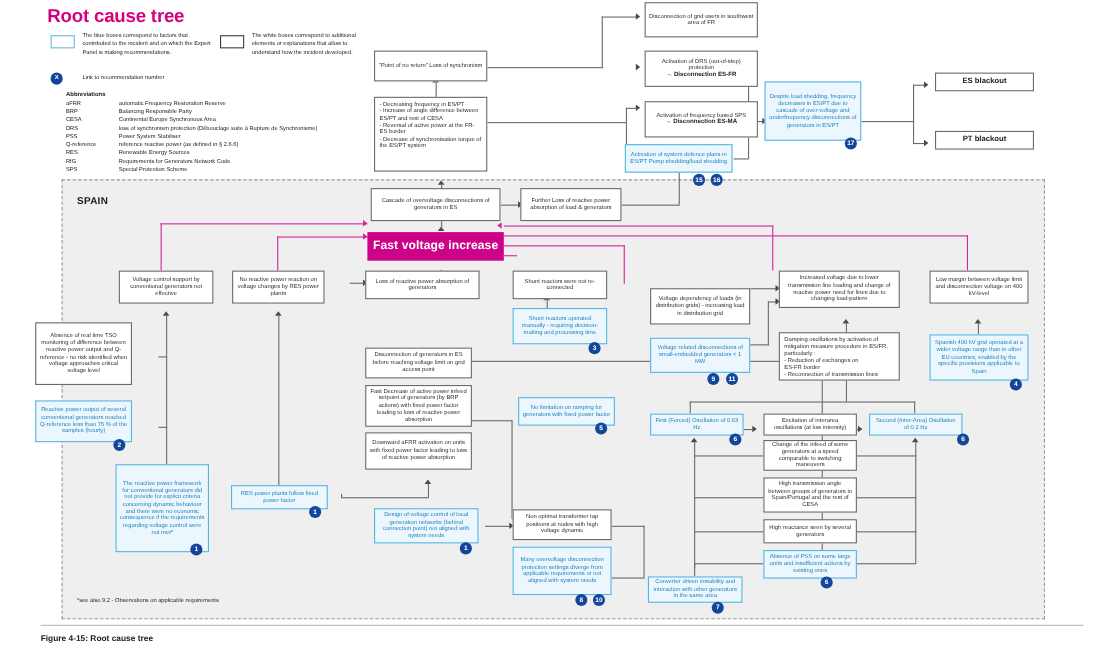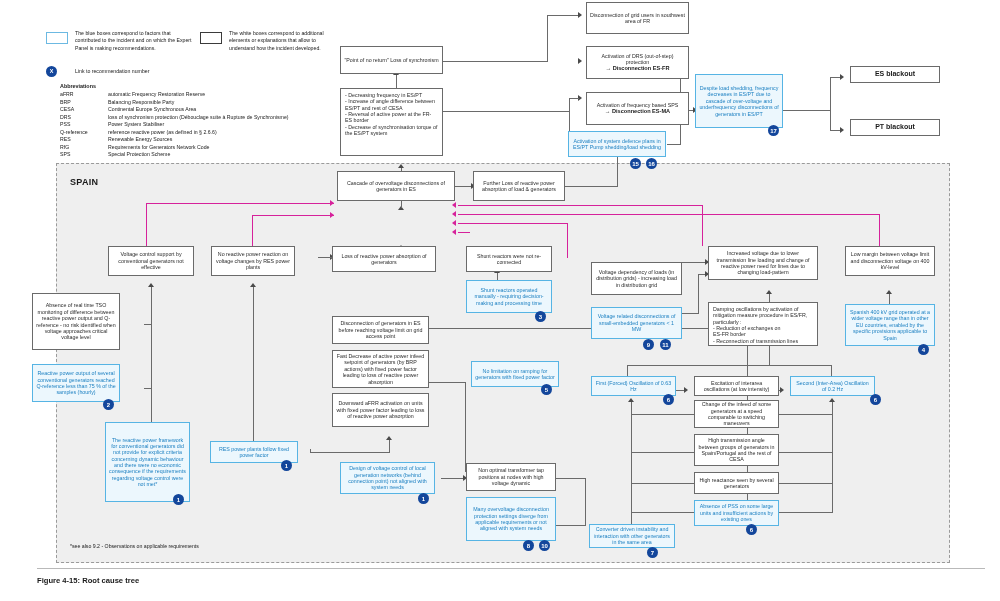--- a/index.html
+++ b/index.html
@@ -63,20 +63,21 @@
   
   .footnote{font-size:5.2px;color:#1a1a1a;}
   .hrule{border-top:1px solid #b9b9b9;}
   .caption{font-size:7.6px;font-weight:bold;color:#1a1a1a;}
 </style>
 </head>
 <body>
 
 <div id="root">
 
+  <div class="abs title" style="left:43px;top:5px;">Root cause tree</div>
 
   <div class="abs legend-swatch-blue" style="left:46px;top:32px;width:22px;height:12px;"></div>
   <div class="abs legend-txt" style="left:75px;top:30px;width:118px;">The blue boxes correspond to factors that contributed to the incident and on which the Expert Panel is making recommendations.</div>
 
   <div class="abs legend-swatch-white" style="left:200px;top:32px;width:22px;height:12px;"></div>
   <div class="abs legend-txt" style="left:229px;top:30px;width:110px;">The white boxes correspond to additional elements or explanations that allow to understand how the incident developed.</div>
 
   <div class="abs rec-badge" style="left:46px;top:66px;width:11px;height:11px;">X</div>
   <div class="abs legend-link" style="left:75px;top:68px;width:160px;">Link to recommendation number</div>
 
@@ -294,20 +295,21 @@
 
   <div class="node blue abs" style="left:695px;top:74px;width:88px;height:54px;">Despite load shedding, frequency decreases in ES/PT due to cascade of over-voltage and underfrequency disconnections of generators in ES/PT</div>
   <div class="nbadge abs" style="left:768px;top:125px;">17</div>
 
   <div class="node blackout abs" style="left:850px;top:66px;width:90px;height:17px;">ES blackout</div>
   <div class="node blackout abs" style="left:850px;top:119px;width:90px;height:17px;">PT blackout</div>
 
   <div class="node abs" style="left:337px;top:171px;width:118px;height:30px;">Cascade of overvoltage disconnections of generators in ES</div>
   <div class="node abs" style="left:473px;top:171px;width:92px;height:30px;">Further Loss of reactive power absorption of load &amp; generators</div>
 
+  <div class="node magenta abs" style="left:334px;top:211px;width:124px;height:26px;">Fast voltage increase</div>
 
   <div class="node abs" style="left:108px;top:246px;width:86px;height:30px;">Voltage control support by conventional generators not effective</div>
   <div class="node abs" style="left:211px;top:246px;width:84px;height:30px;">No reactive power reaction on voltage changes by RES power plants</div>
   <div class="node abs" style="left:332px;top:246px;width:104px;height:26px;">Loss of reactive power absorption of generators</div>
   <div class="node abs" style="left:466px;top:246px;width:86px;height:26px;">Shunt reactors were not re-connected</div>
   <div class="node blue abs" style="left:466px;top:280px;width:86px;height:33px;">Shunt reactors operated manually - requiring decision-making and processing time</div>
   <div class="nbadge abs" style="left:535px;top:311px;">3</div>
 
   <div class="node abs" style="left:708px;top:246px;width:110px;height:34px;">Increased voltage due to lower transmission line loading and change of reactive power need for lines due to changing load-pattern</div>
   <div class="node abs" style="left:845px;top:246px;width:90px;height:30px;">Low margin between voltage limit and disconnection voltage on 400 kV-level</div>

